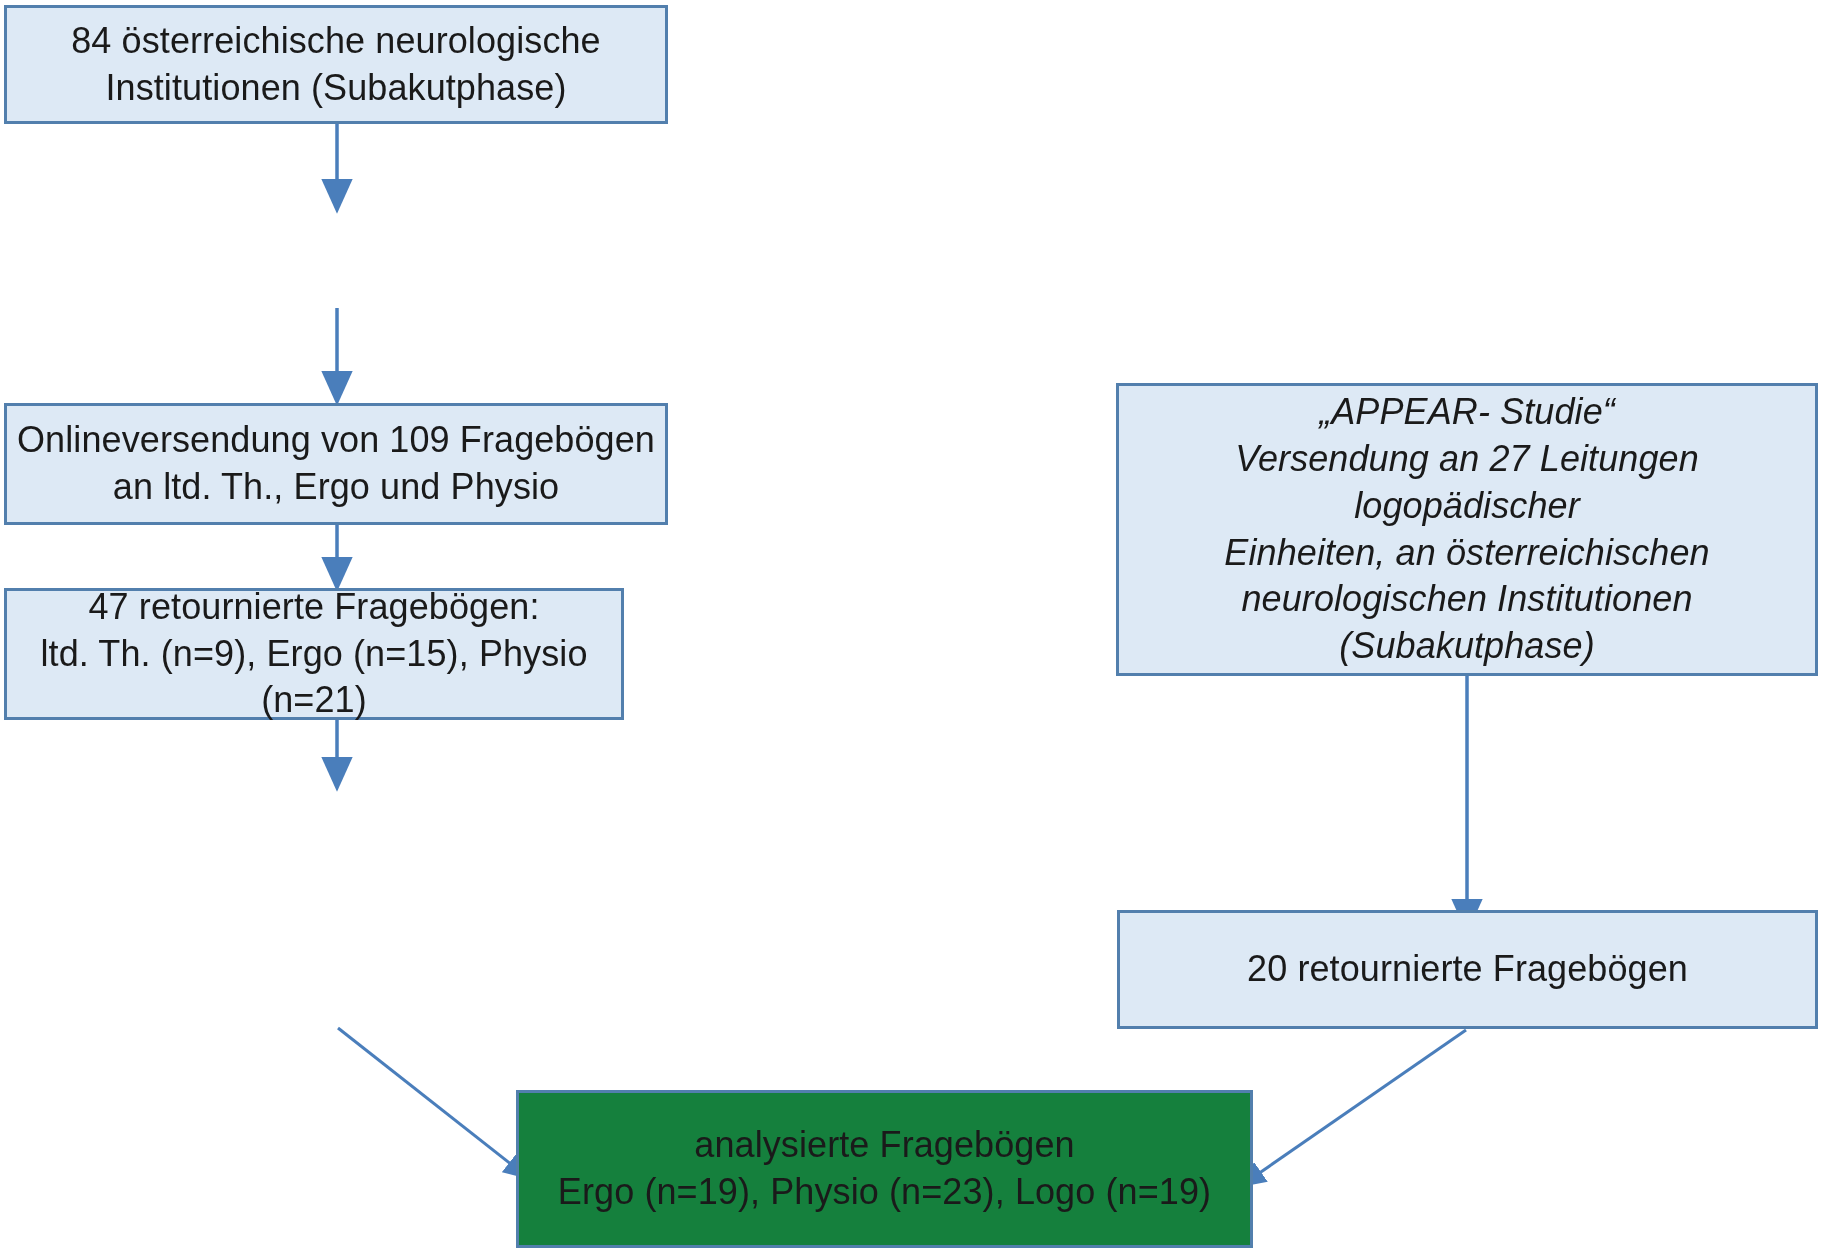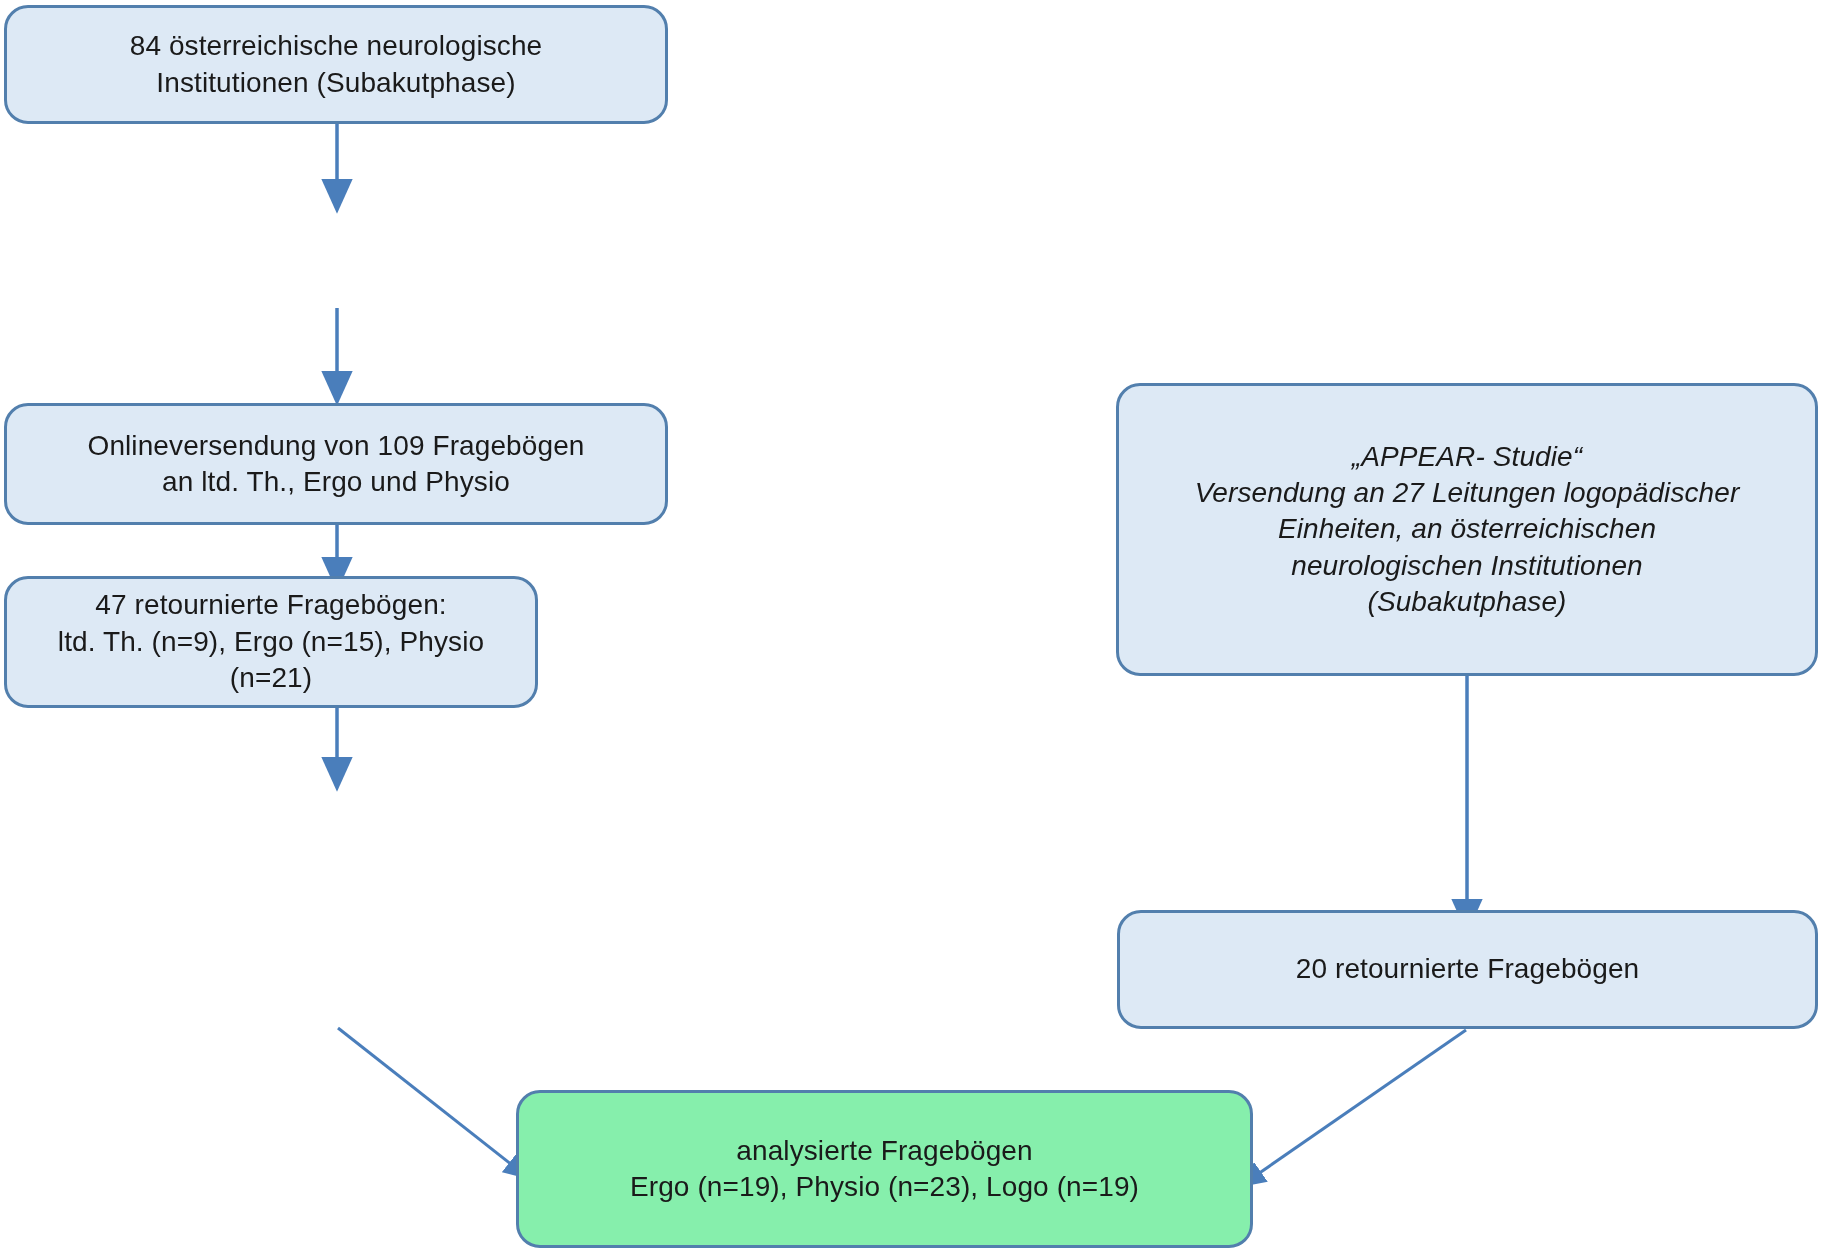--- a/index.html
+++ b/index.html
@@ -21,33 +21,32 @@
   }
 
   .node {
     position: absolute;
     box-sizing: border-box;
     display: flex;
     align-items: center;
     justify-content: center;
     text-align: center;
     color: #1a1a1a;
-    font-size: 28px;
+    font-size: 36px;
     line-height: 1.30;
     letter-spacing: 0.1px;
     white-space: pre-line;
     padding: 4px 10px;
-    border-radius: 24px;
   }
   .node.light {
     background: #dde9f5;
     border: 3px solid #527fad;
   }
   .node.accent {
-    background: #86efac;
+    background: #15803d;
     border: 3px solid #527fad;
   }
   .node .label {
     display: block;
     width: 100%;
   }
 
   svg#connectors {
     position: absolute;
     left: 0;
@@ -99,21 +98,21 @@
     <span class="label">84 österreichische neurologische
 Institutionen  (Subakutphase)</span>
   </div>
 
 
   <div class="node light" style="left:4px; top:382px; width:664px; height:122px;margin-top:21px;">
     <span class="label">Onlineversendung von 109 Fragebögen
 an ltd. Th., Ergo und Physio</span>
   </div>
 
-  <div class="node light" style="left:4px; top:576px; width:534px; height:132px;">
+  <div class="node light" style="left:4px; top:588px; width:620px; height:132px;">
     <span class="label">47 retournierte Fragebögen:
 ltd. Th. (n=9), Ergo (n=15), Physio (n=21)</span>
   </div>
 
 
   <div class="node light" style="left:1116px; top:383px; width:702px; height:293px;font-style:italic;">
     <span class="label">„APPEAR- Studie“
 Versendung an 27 Leitungen logopädischer
 Einheiten, an österreichischen
 neurologischen Institutionen

